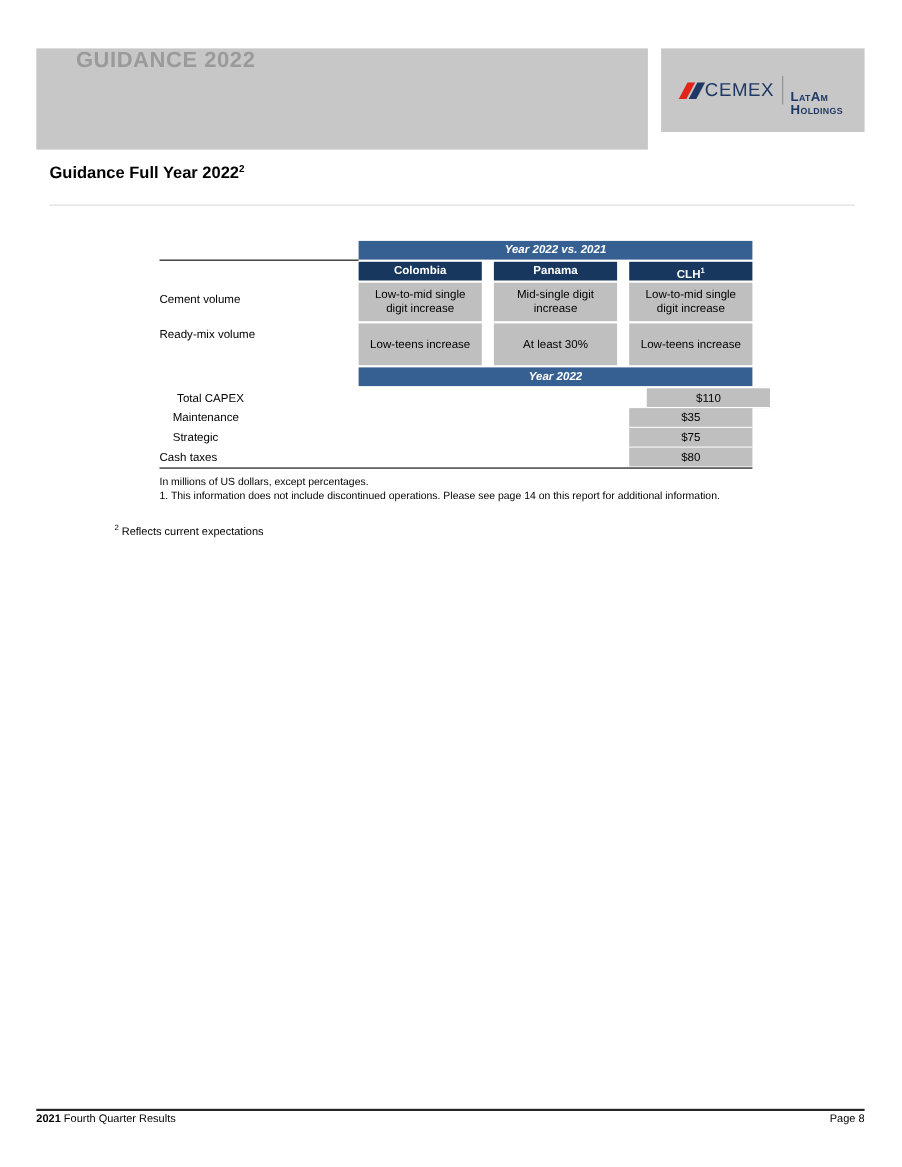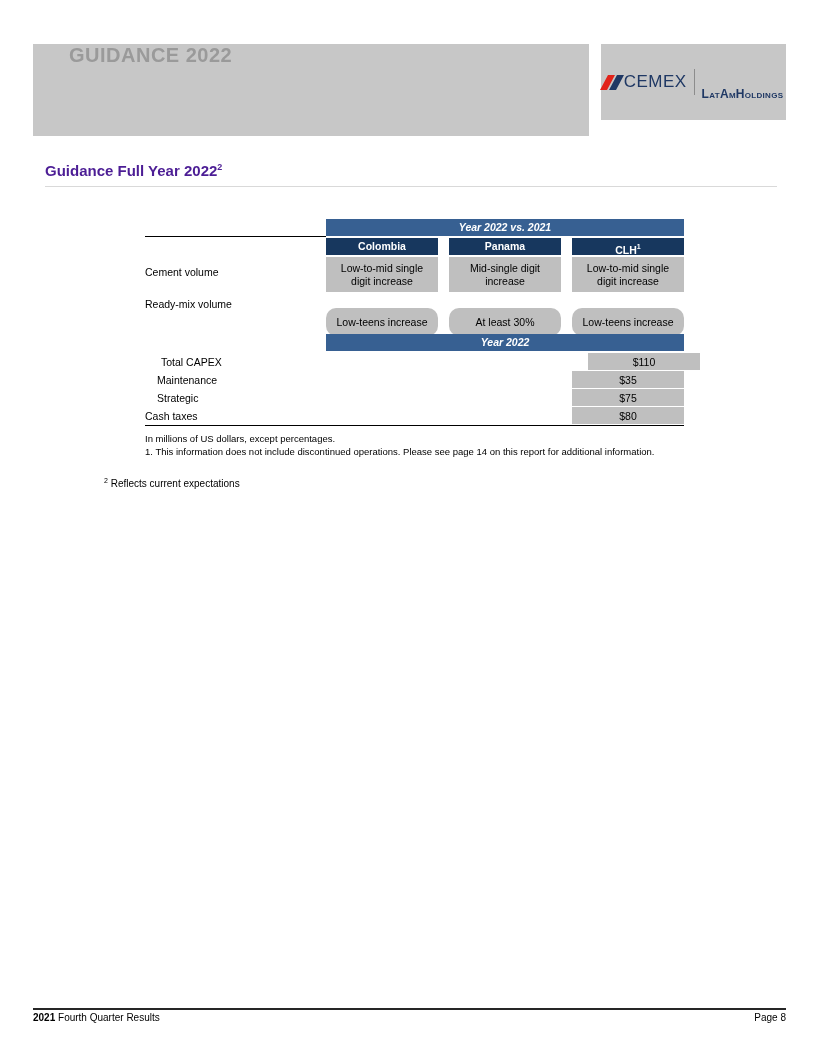--- a/index.html
+++ b/index.html
@@ -25,30 +25,30 @@
   }
   .logo { display:flex; align-items:center; }
   .stripe { display:inline-block; width:7px; height:15px; transform:skewX(-28deg); margin-right:2px; }
   .stripe-red  { background:#e2231a; }
   .stripe-navy { background:#1f3864; margin-right:4px; }
   .cemex-word {
     font-size:17px; font-weight:normal; color:#1f3864; letter-spacing:0.5px;
     font-family:"Liberation Sans", sans-serif; text-transform:uppercase;
   }
   .logo-divider { display:inline-block; width:1px; height:26px; background:#8c8c8c; margin:0 7px; }
-  .subbrand { display:flex; flex-direction:row; line-height:12px;margin-top:24px; }
+  .subbrand { display:flex; flex-direction:column; line-height:12px;margin-top:24px; }
   .subbrand span {
     font-size:12px; font-weight:bold; color:#1f3864; font-variant:small-caps;
     letter-spacing:0.3px;
   }
 
   
   .section-title {
-    position:absolute; left:45px; top:162px; font-size:15px; font-weight:bold;
-    color:#4c1d95;
+    position:absolute; left:45px; top:148px; font-size:15px; font-weight:bold;
+    color:#000000;
   }
   .section-title sup { font-size:9px; }
   .section-rule {
     position:absolute; left:45px; top:186px; width:732px; height:1px; background:#d9d9d9;
   }
 
   
   .band {
     position:absolute; width:358px; height:17px; left:326px;
     background:#376092; color:#ffffff; font-size:10.5px; font-weight:bold;
@@ -68,21 +68,21 @@
   .hline-left {
     position:absolute; left:145px; top:236px; width:181px; height:1px; background:#000;
   }
 
   .cell {
     position:absolute; width:112px; background:#bfbfbf; font-size:10.5px;
     display:flex; align-items:center; justify-content:center; text-align:center;
     line-height:13px; padding:0 6px;
   }
   .row-cement  { top:257px; height:35px; }
-  .row-rmx     { top:308px; height:28px;border-radius:10px; }
+  .row-rmx     { top:294px; height:38px; }
 
   .row-label {
     position:absolute; left:145px; font-size:10.5px; color:#000;
   }
   .lbl-cement { top:266px; }
   .lbl-rmx    { top:298px; }
 
   
   .capex-label {
     position:absolute; left:145px; width:300px; height:18px; font-size:10.5px;

